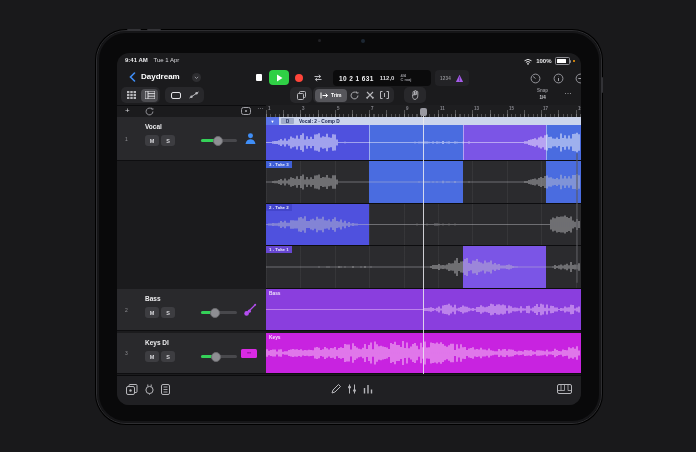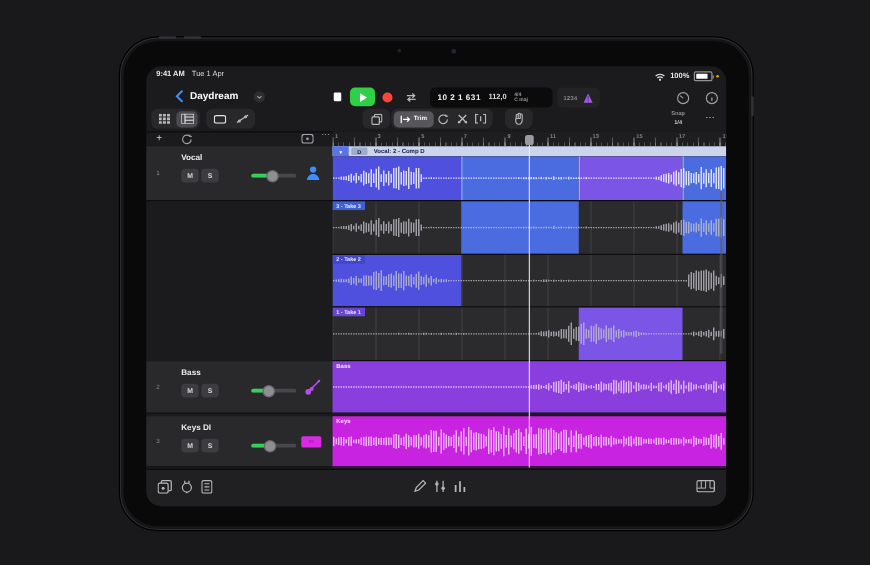--- a/index.html
+++ b/index.html
@@ -11,21 +11,21 @@
   .abs{position:absolute;}
   
   .statusbar{position:absolute;left:0;top:2px;right:0;height:11px;}
   .st-time{position:absolute;left:8px;top:2px;font-size:6px;font-weight:700;color:#e9e9eb;}
   .st-right{position:absolute;right:6px;top:2px;display:flex;align-items:center;gap:3px;}
   .st-pct{font-size:6px;font-weight:700;color:#e9e9eb;}
   .battery{width:13px;height:6px;border:1px solid #8f8f94;border-radius:1.5px;position:relative;}
   .battery .fill{position:absolute;left:1px;top:1px;bottom:1px;width:9px;background:#fff;border-radius:.5px;}
   .battery .nub{position:absolute;right:-2.5px;top:1.5px;width:1.5px;height:3px;background:#8f8f94;border-radius:0 1px 1px 0;}
   .mic-dot{width:2.5px;height:2.5px;border-radius:50%;background:#ff9f0a;}
-  .toolbar{position:absolute;left:16px;top:14px;right:0;height:22px;text-decoration:underline;}
+  .toolbar{position:absolute;left:5px;top:14px;right:0;height:22px;text-decoration:underline;}
   .proj-title{position:absolute;left:19px;top:5px;font-size:8px;font-weight:700;color:#fff;}
   .title-badge{position:absolute;left:70px;top:6px;width:9px;height:9px;border-radius:50%;background:#2e2e31;display:flex;align-items:center;justify-content:center;}
   .tbtn{position:absolute;top:3px;width:16px;height:15px;display:flex;align-items:center;justify-content:center;border-radius:4px;}
   .play-btn{background:var(--play-green);width:20px;}
   .rec-dot{width:8px;height:8px;border-radius:50%;background:var(--record-red);}
   .stop-sq{width:6.5px;height:6.5px;background:#fff;border-radius:1px;}
   .lcd{position:absolute;left:211px;top:3px;width:98px;height:16px;background:#0b0b0c;border-radius:4px;display:flex;align-items:center;padding:0 6px;box-sizing:border-box;gap:6px;}
   .lcd-pos{font-size:6.5px;font-weight:700;color:#f2f2f4;letter-spacing:.4px;white-space:nowrap;}
   .lcd-tempo{font-size:6px;font-weight:700;color:#d8d8dc;}
   .lcd-sig{display:flex;flex-direction:column;line-height:4.5px;}

